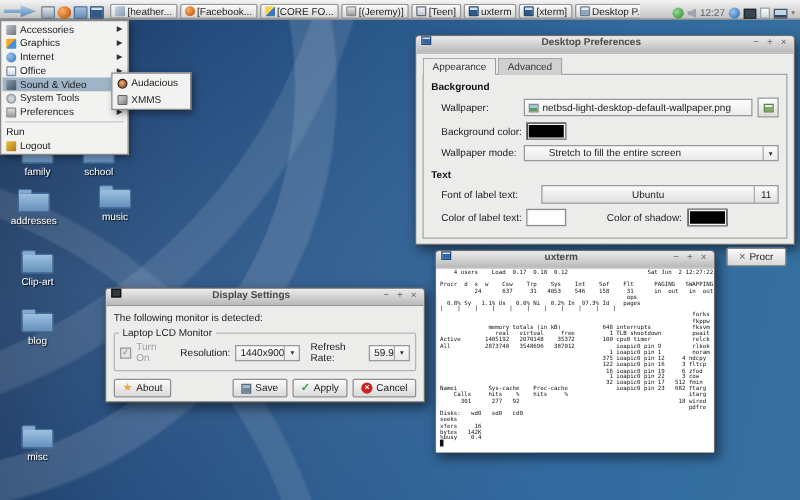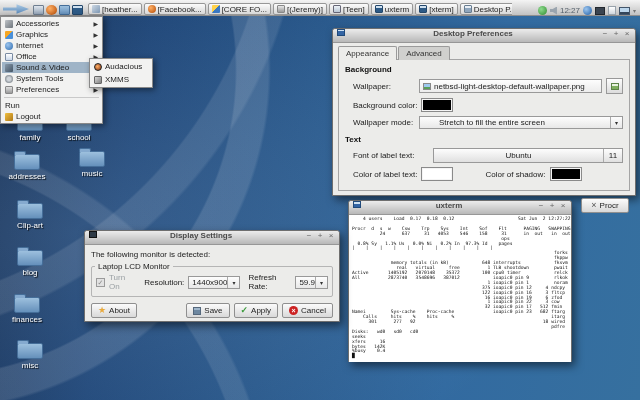--- a/index.html
+++ b/index.html
@@ -155,24 +155,20 @@
       <div class="dlabel">music</div>
     </div>
   <div class="dicon" style="left:6px;top:199px">
       <div class="folder"></div>
       <div class="dlabel">Clip-art</div>
     </div>
   <div class="dicon" style="left:6px;top:246px">
       <div class="folder"></div>
       <div class="dlabel">blog</div>
     </div>
-  <div class="dicon" style="left:3px;top:293px">
-      <div class="folder"></div>
-      <div class="dlabel">finances</div>
-    </div>
   <div class="dicon" style="left:6px;top:339px">
       <div class="folder"></div>
       <div class="dlabel">misc</div>
     </div>
 
   <div class="taskbar">
     <div class="start-btn"></div>
     <div class="launchers">
       <span class="l-icon l-files"></span>
       <span class="l-icon l-browser"></span>

